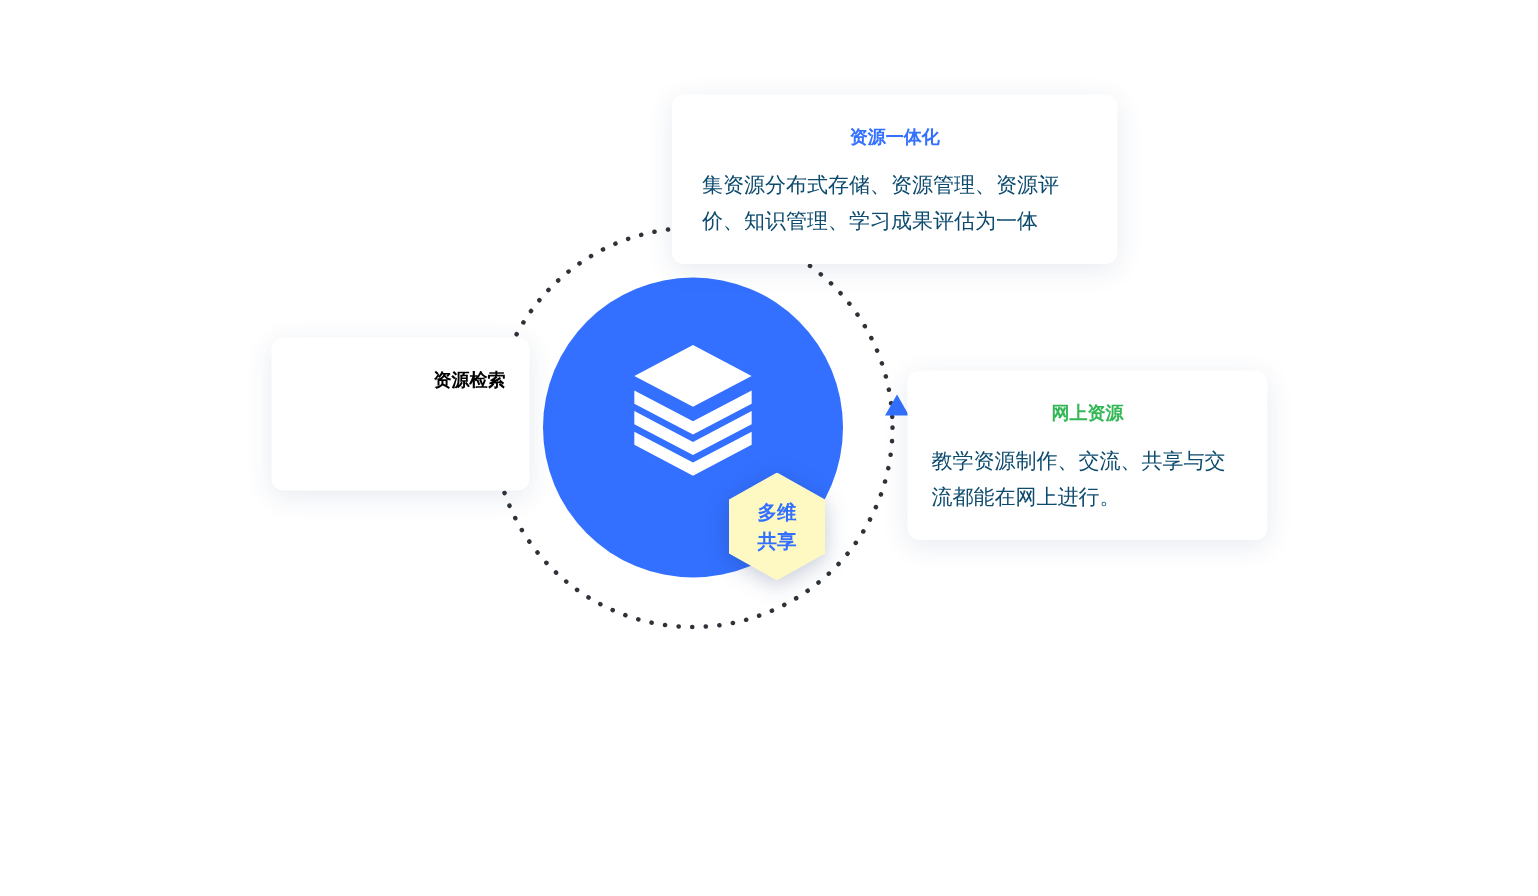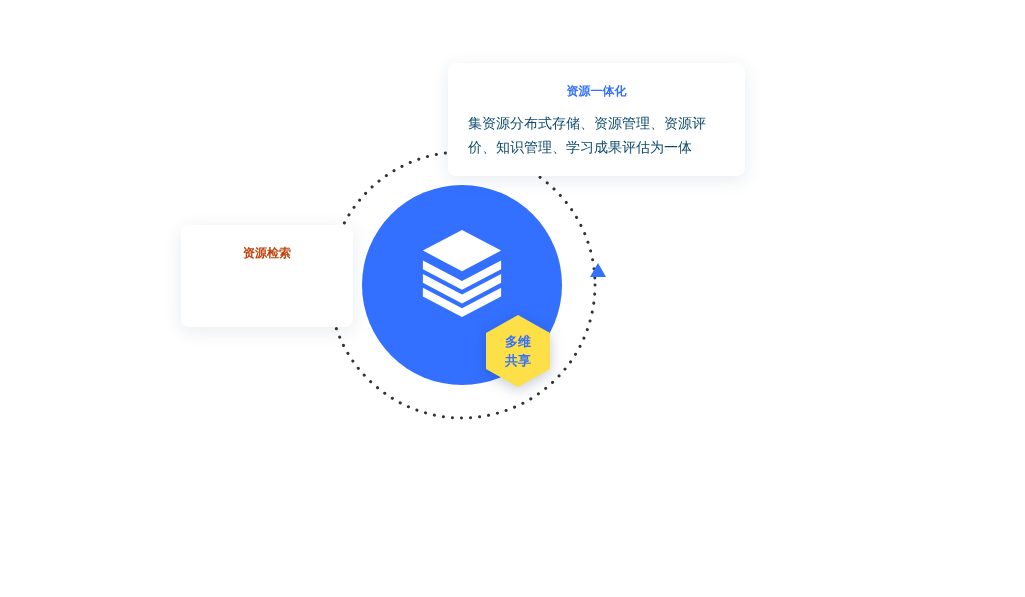--- a/index.html
+++ b/index.html
@@ -61,21 +61,21 @@
     left: 486px;
     top: 315px;
     width: 64px;
     height: 72px;
     z-index: 3;
     filter: drop-shadow(0 3px 7px rgba(15, 40, 90, 0.25));
   }
   .hexagon-inner {
     width: 100%;
     height: 100%;
-    background: #fde047;
+    background: #fef9c3;
     clip-path: polygon(50% 0, 100% 25%, 100% 75%, 50% 100%, 0 75%, 0 25%);
     display: flex;
     flex-direction: column;
     align-items: center;
     justify-content: center;
     gap: 1px;
   }
   .hexagon-inner span {
     color: #3370FF;
     font-size: 13px;
@@ -137,18 +137,22 @@
       <span>共享</span>
     </div>
   </div>
 
   <div class="card card-top">
     <div class="card-title" style="color: rgb(51, 112, 255);">资源一体化</div>
     <div class="card-body">集资源分布式存储、资源管理、资源评价、知识管理、学习成果评估为一体</div>
   </div>
 
   <div class="card card-left">
-    <div class="card-title" style="color: #c2410c;">资源检索</div>
+    <div class="card-title" style="color: #000000; text-align: right;">资源检索</div>
   </div>
 
+  <div class="card card-right">
+    <div class="card-title" style="color: rgb(52, 184, 87);">网上资源</div>
+    <div class="card-body">教学资源制作、交流、共享与交流都能在网上进行。</div>
+  </div>
 
 
 </div>
 
 </body></html>

